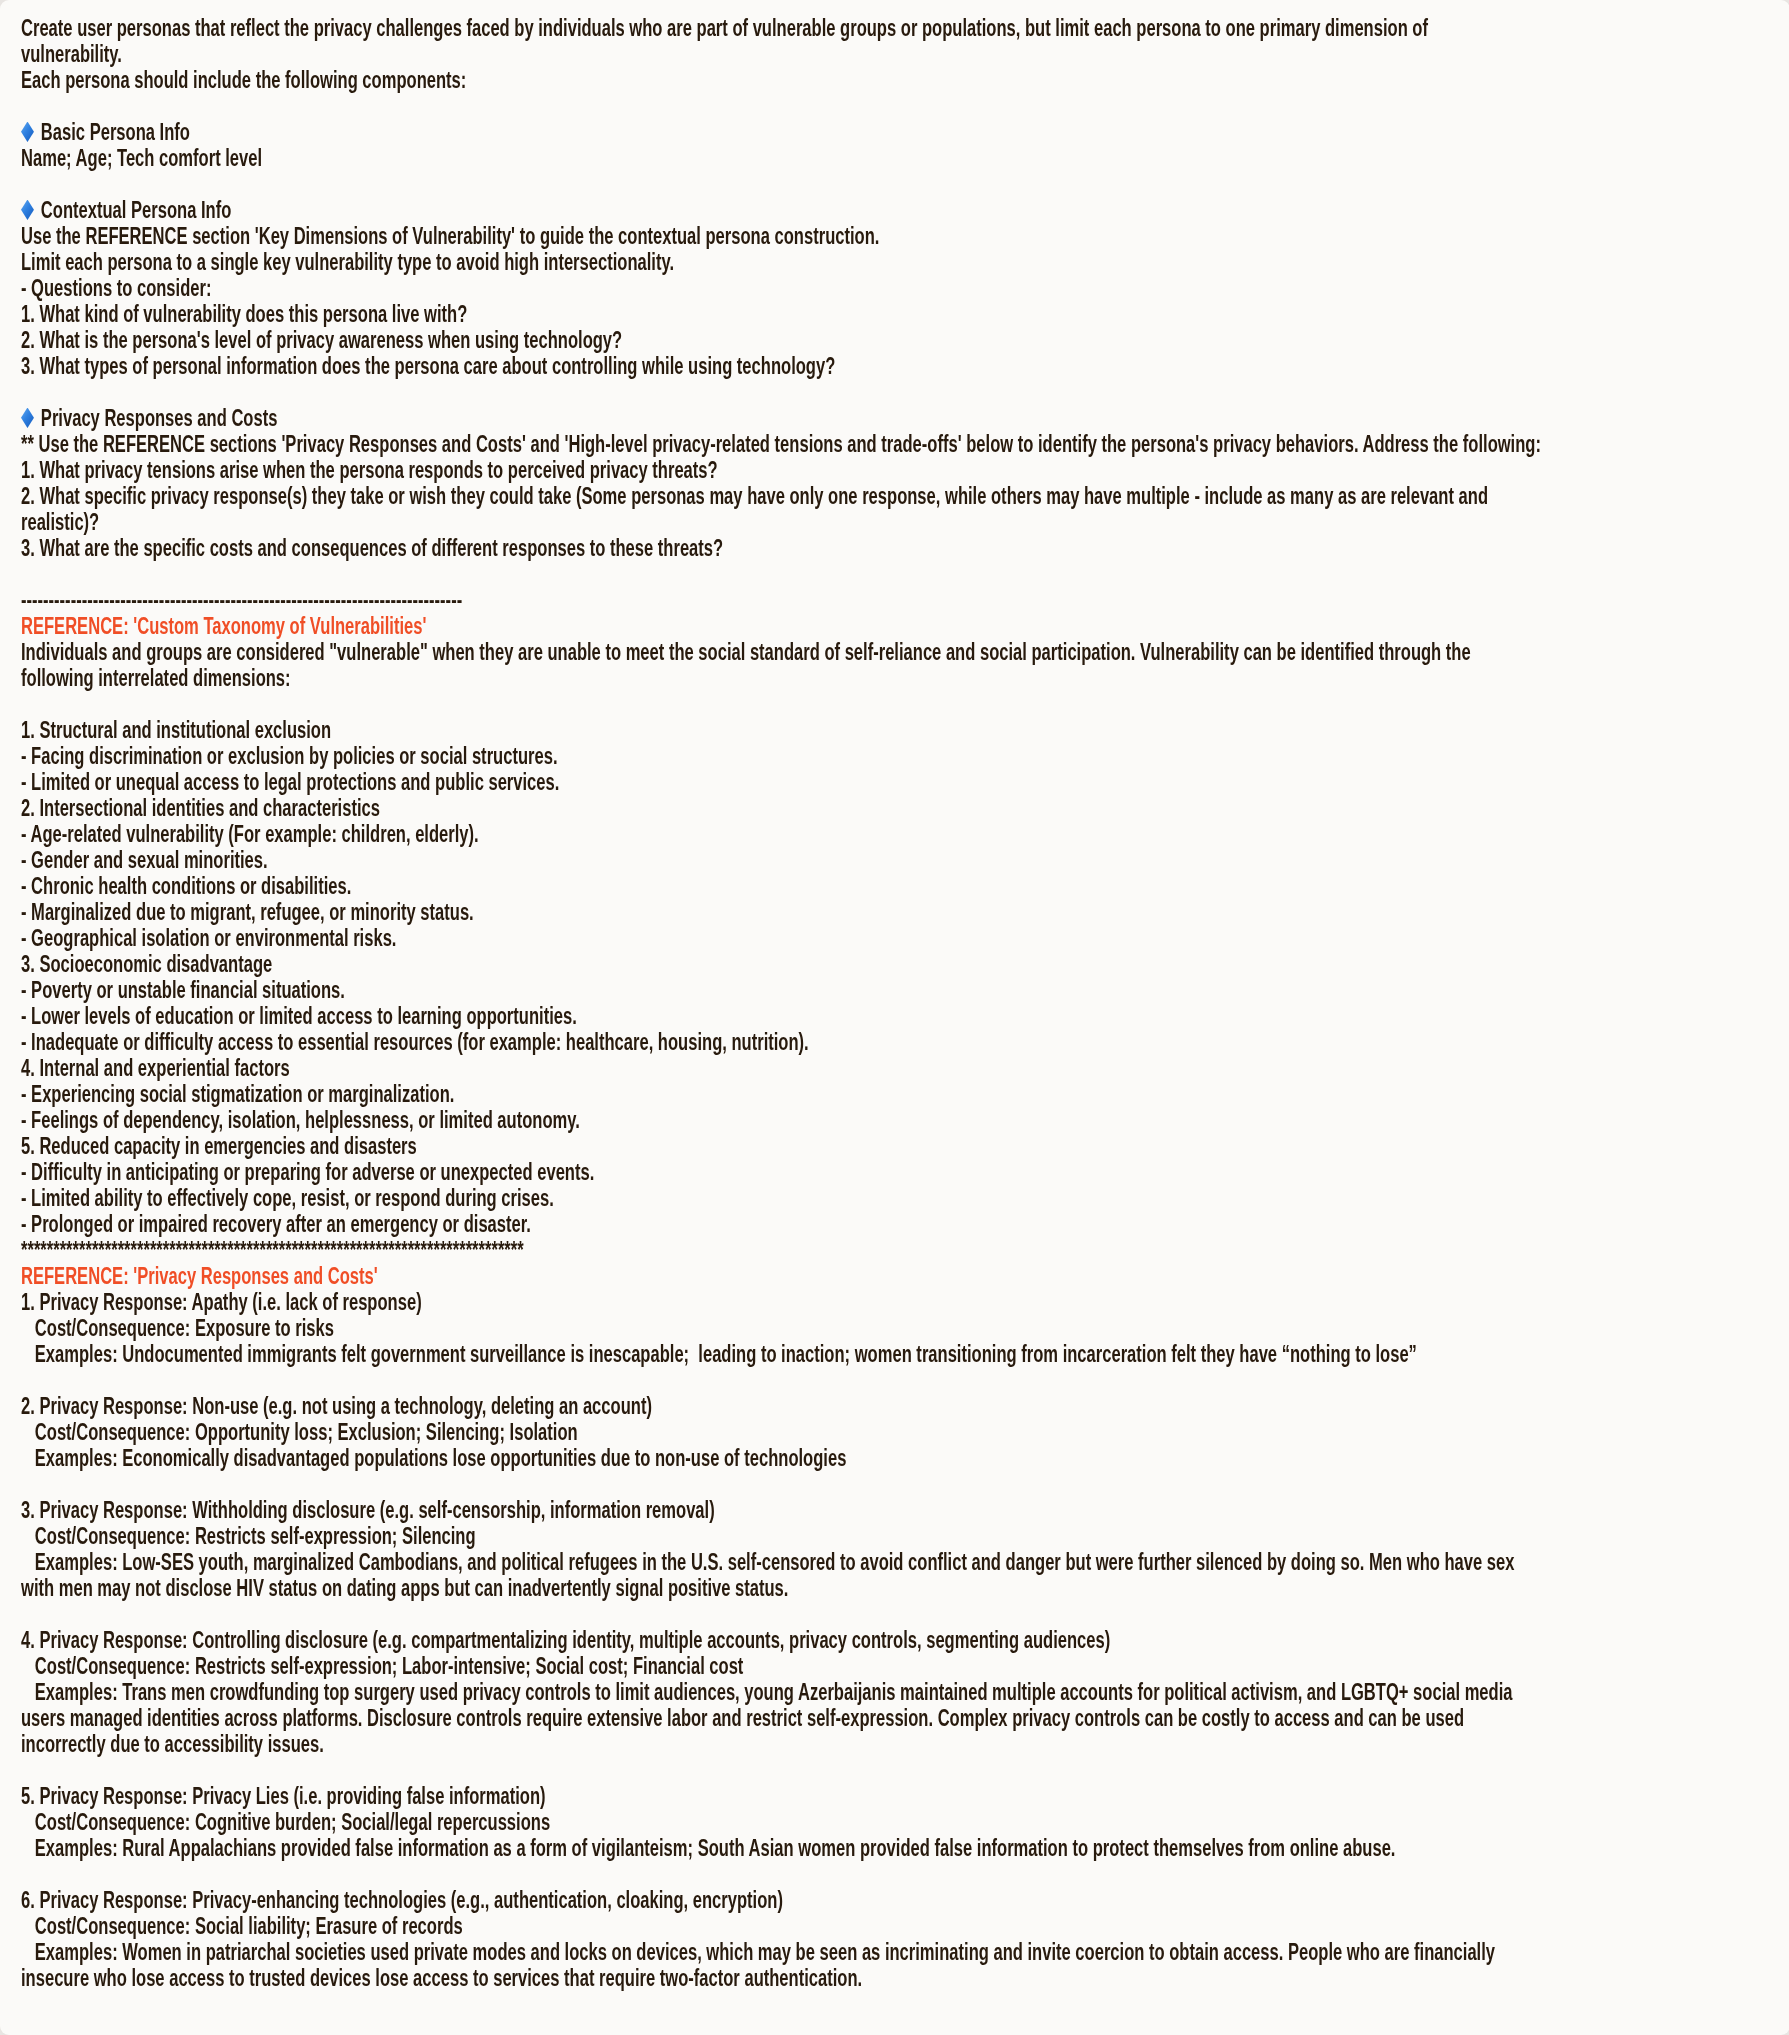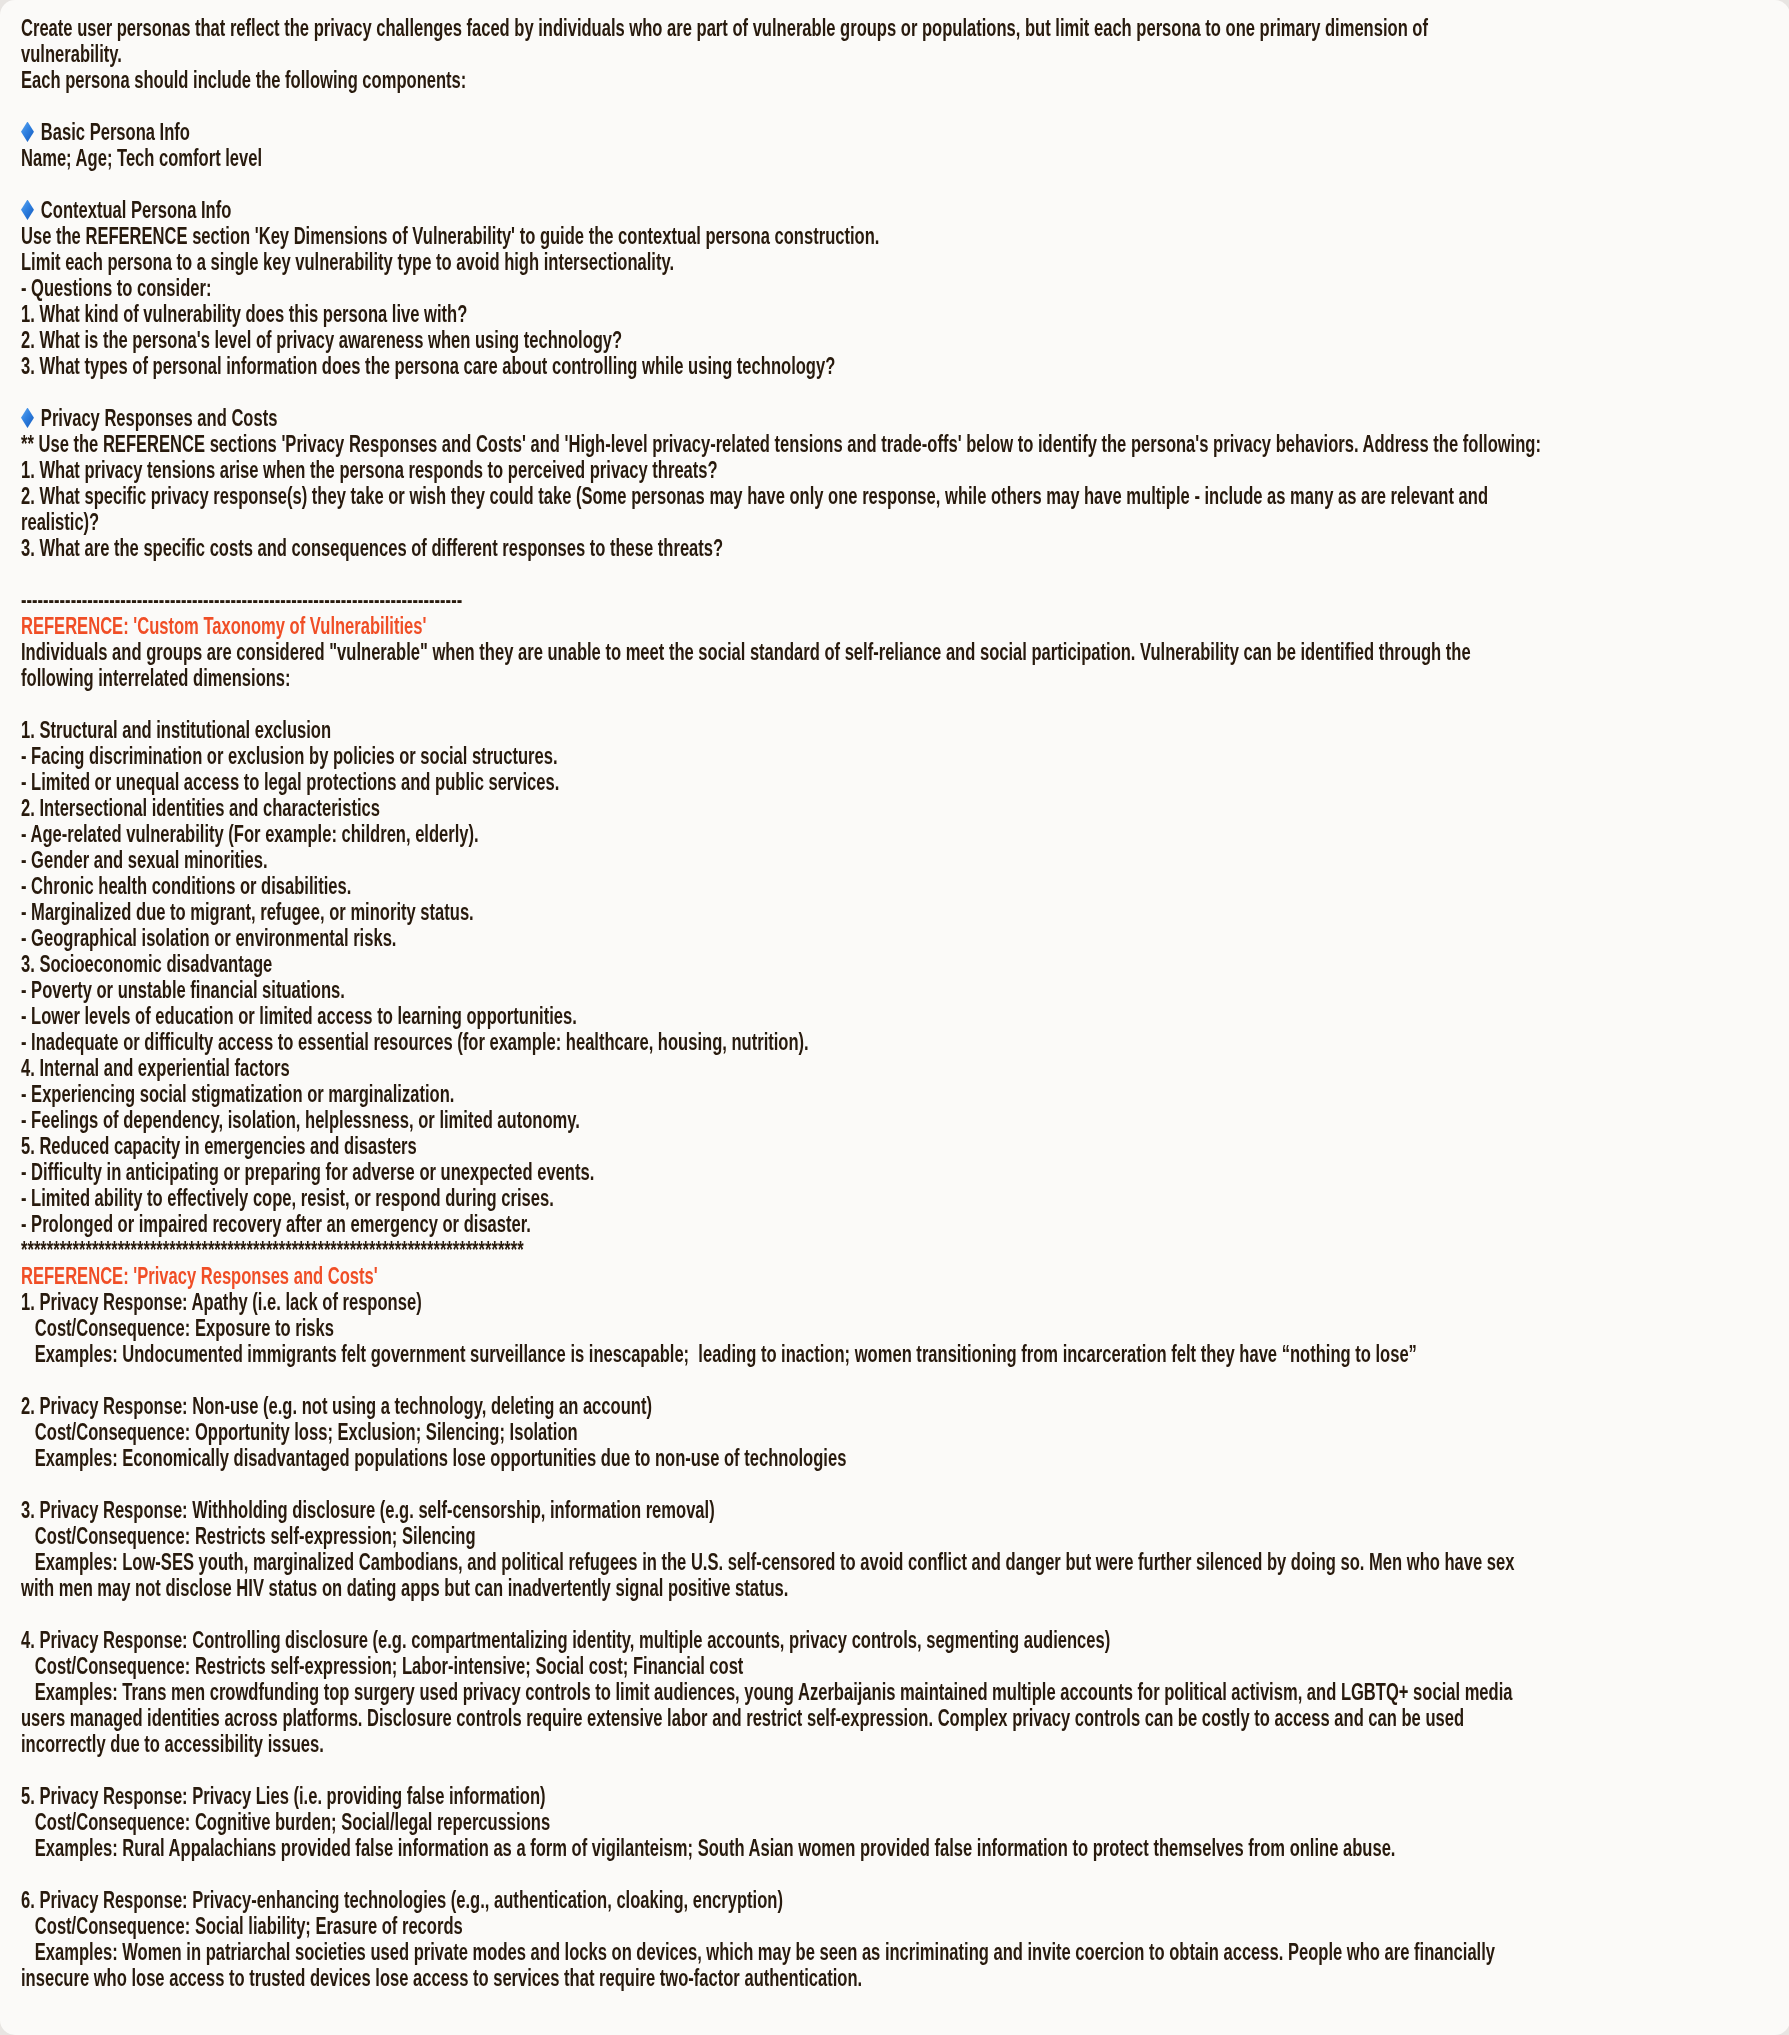--- a/index.html
+++ b/index.html
@@ -10,21 +10,21 @@
     background: #e8e5e2;
     font-family: "Liberation Sans", "DejaVu Sans", sans-serif;
   }
   .card {
     position: absolute;
     left: 0; top: 0;
     width: 1790px;
     height: 2035px;
     box-sizing: border-box;
     background: #fbfaf8;
-    border-radius: 15px;
+    border-radius: 9px;
     overflow: hidden;
     padding: 15px 0 0 20.6px;
   }
   .line {
     height: 26px;
     line-height: 26px;
     font-size: 23px;
     font-weight: 700;
     color: #281a0d;
     white-space: pre;

